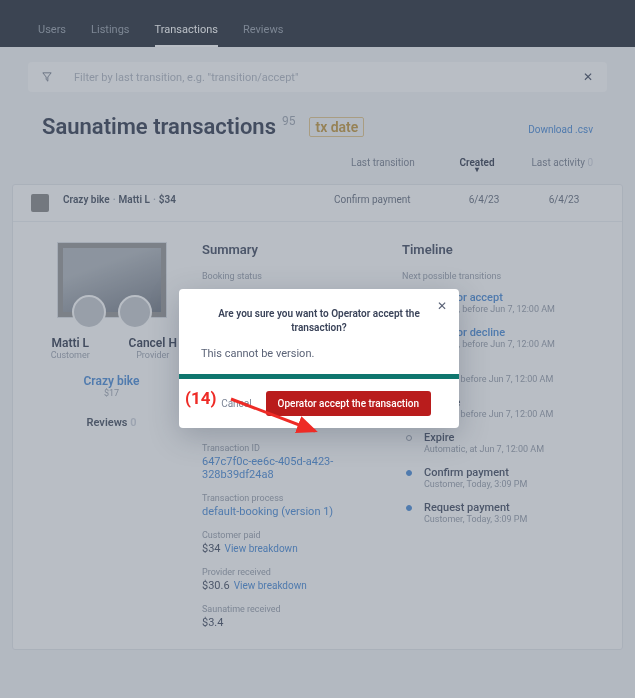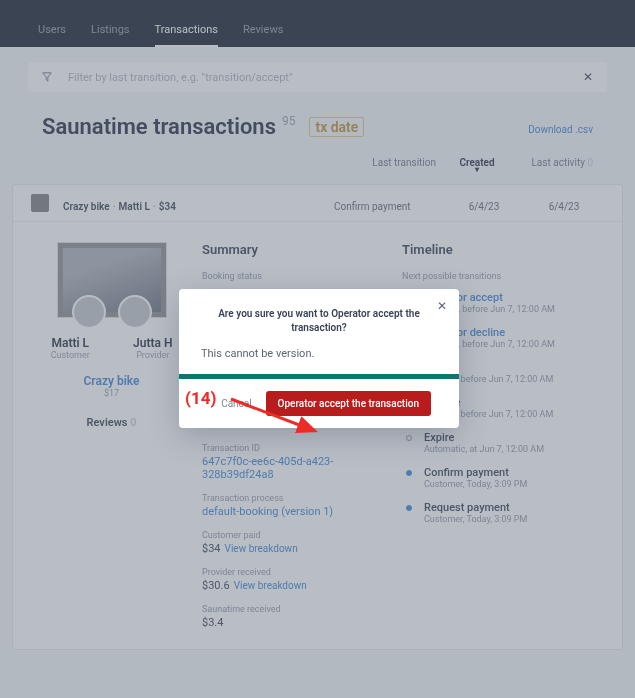--- a/index.html
+++ b/index.html
@@ -57,21 +57,21 @@
     }
     .search-row {
       padding: 15px 28px 10px;
     }
     .search-box {
       background: #fff;
       border-radius: 4px;
       display: flex;
       align-items: center;
       padding: 8px 14px;
-      gap: 16px;
+      gap: 22px;
     }
     .filter-icon {
       width: 10px;
       height: 10px;
       color: #6b7486;
     }
     .search-placeholder {
       color: #b4bac6;
       font-size: 11px;
       flex: 1;
@@ -115,39 +115,39 @@
       font-size: 10px;
       margin-top: 10px;
     }
     .column-headers {
       display: flex;
       padding: 18px 42px 6px;
       font-size: 10px;
       color: #7c8596;
     }
     .col-spacer { flex: 1; }
-    .col-last { width: 85px; text-align: right; }
+    .col-last { width: 85px; text-align: left; }
     .col-created { width: 82px; text-align: center; font-weight: 600; color: #3a4359; }
     .col-created::after {
       content: "▾";
       display: block;
       font-size: 8px;
       line-height: 4px;
     }
     .col-activity { width: 75px; text-align: right; }
     .col-activity .zero { color: #cdd2dd; }
     .transaction-card {
       margin: 6px 12px;
       background: #fff;
       border-radius: 3px;
       border: 1px solid #e6e9ee;
     }
     .tx-header {
       display: flex;
-      align-items: flex-end;
+      align-items: flex-start;
       padding: 9px 18px;
       border-bottom: 1px solid #edf0f4;
       font-size: 10px;
     }
     .tx-thumb {
       width: 18px;
       height: 18px;
       background: #8a8a8a;
       border-radius: 2px;
       margin-right: 14px;
@@ -440,21 +440,21 @@
         <div class="avatar-block">
           <div class="avatar customer"></div>
           <div class="avatar provider"></div>
         </div>
         <div class="user-names">
           <div class="user-col">
             <div class="user-name">Matti L</div>
             <div class="user-role">Customer</div>
           </div>
           <div class="user-col">
-            <div class="user-name">Jutta H</div>
+            <div class="user-name">Cancel H</div>
             <div class="user-role">Provider</div>
           </div>
         </div>
         <div class="listing-name">Crazy bike</div>
         <div class="listing-price">$17</div>
         <div class="reviews-link">
           <span>Reviews</span> <span class="zero">0</span>
         </div>
       </div>
 

